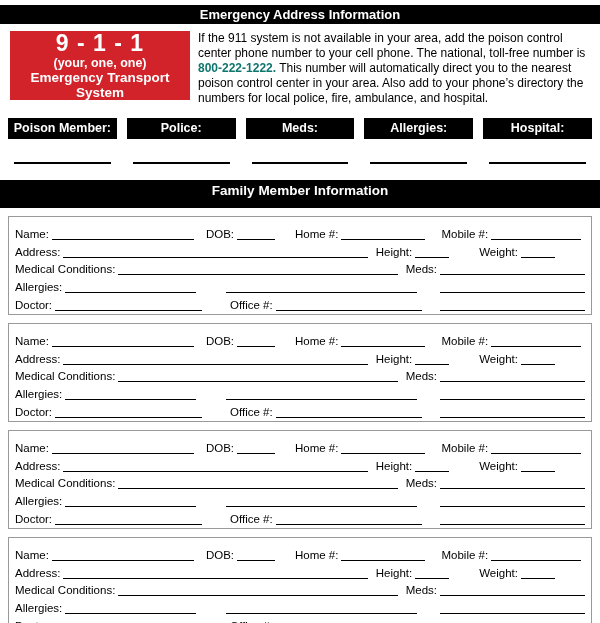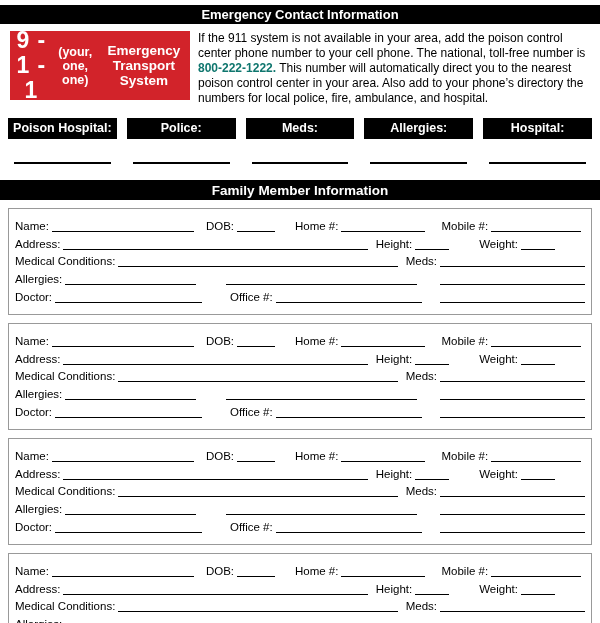--- a/index.html
+++ b/index.html
@@ -4,46 +4,46 @@
 <style>
   html, body { margin:0; padding:0; }
   body {
     width:600px; height:623px; overflow:hidden; background:#ffffff;
     font-family:"Liberation Sans", sans-serif; color:#000;
   }
   .bar {
     background:#000; color:#fff; font-weight:bold; text-align:center;
   }
   .bar.top { margin-top:5px; height:19px; line-height:19px; font-size:13px; }
-  .bar.family { margin-top:16px; height:20px; line-height:22px; font-size:13.5px; }
+  .bar.family { margin-top:16px; height:28px; line-height:22px; font-size:13.5px; }
 
   .info-row { display:flex; margin:7px 10px 0 10px; }
   .red-box {
     width:180px; height:69px; background:#d2232a; color:#fff;
-    display:flex; flex-direction:row; align-items:center; justify-content:center;
+    display:flex; flex-direction:column; align-items:center; justify-content:center;
     text-align:center; font-weight:bold; flex:0 0 auto;
   }
   .nine-number { font-size:23px; line-height:25px; letter-spacing:1px; }
   .nine-phonetic { font-size:12.5px; line-height:14px; }
   .nine-caption { font-size:13.5px; line-height:15px; }
   .instructions {
     flex:1 1 auto; margin:0 0 0 8px; font-size:12px; line-height:15px; color:#000;
   }
   .phone { color:#0f766e; font-weight:bold; }
 
   .contact-row { display:flex; gap:10px; margin:12px 8px 0 8px; }
   .contact-box {
     flex:1 1 0; background:#000; color:#fff; font-weight:bold; font-size:12.5px;
     text-align:center; height:21px; line-height:21px; white-space:nowrap;
   }
   .blank-row { display:flex; gap:10px; margin:21px 8px 0 8px; }
   .blank-row .blank { flex:1 1 0; height:2px; margin:0 6px; border-bottom:2px solid #000; }
 
   .member-block {
-    margin:8px 8px 0 8px; border:1px solid #999; padding:5px 6px 11px 6px;
+    margin:8px 8px 0 8px; border:1px solid #999; padding:5px 6px 3px 6px;
     background:#fff;
   }
   .frow {
     display:flex; align-items:flex-end; height:17.8px; font-size:11.5px;
     white-space:nowrap;
   }
   .lbl { flex:0 0 auto; }
   .ln { border-bottom:1.5px solid #000; height:11px; flex:0 0 auto; margin-left:3px; min-width:0; }
   .ln.grow { flex:1 1 auto; }
   .w145 { width:145px; } .w142 { width:142px; } .w147 { width:147px; } .w146 { width:146px; }
@@ -52,33 +52,33 @@
   .ml8 { margin-left:8px; } .ml10 { margin-left:28px; } .ml12 { margin-left:12px; }
   .ml14 { margin-left:30px; } .ml16 { margin-left:16px; } .ml20 { margin-left:20px; }
   .mlauto { margin-left:auto; }
   .mr4 { margin-right:4px; } .mr30 { margin-right:30px; }
 </style>
 </head>
 <body>
 
 <div>
 
-  <div class="bar top">Emergency Contact Information</div>
+  <div class="bar top">Emergency Address Information</div>
 
   <div class="info-row">
     <div class="red-box">
       <div class="nine-number">9 - 1 - 1</div>
       <div class="nine-phonetic">(your, one, one)</div>
       <div class="nine-caption">Emergency Transport System</div>
     </div>
     <p class="instructions"><span>If the 911 system is not available in your area, add the poison control center phone number to your cell phone. The national, toll-free number is </span><span class="phone">800-222-1222.</span><span> This number will automatically direct you to the nearest poison control center in your area. Also add to your phone’s directory the numbers for local police, fire, ambulance, and hospital.</span></p>
   </div>
 
   <div class="contact-row">
-    <div class="contact-box">Poison Hospital:</div>
+    <div class="contact-box">Poison Member:</div>
     <div class="contact-box">Police:</div>
     <div class="contact-box">Meds:</div>
     <div class="contact-box">Allergies:</div>
     <div class="contact-box">Hospital:</div>
   </div>
 
   <div class="blank-row">
     <div class="blank"></div>
     <div class="blank"></div>
     <div class="blank"></div>

